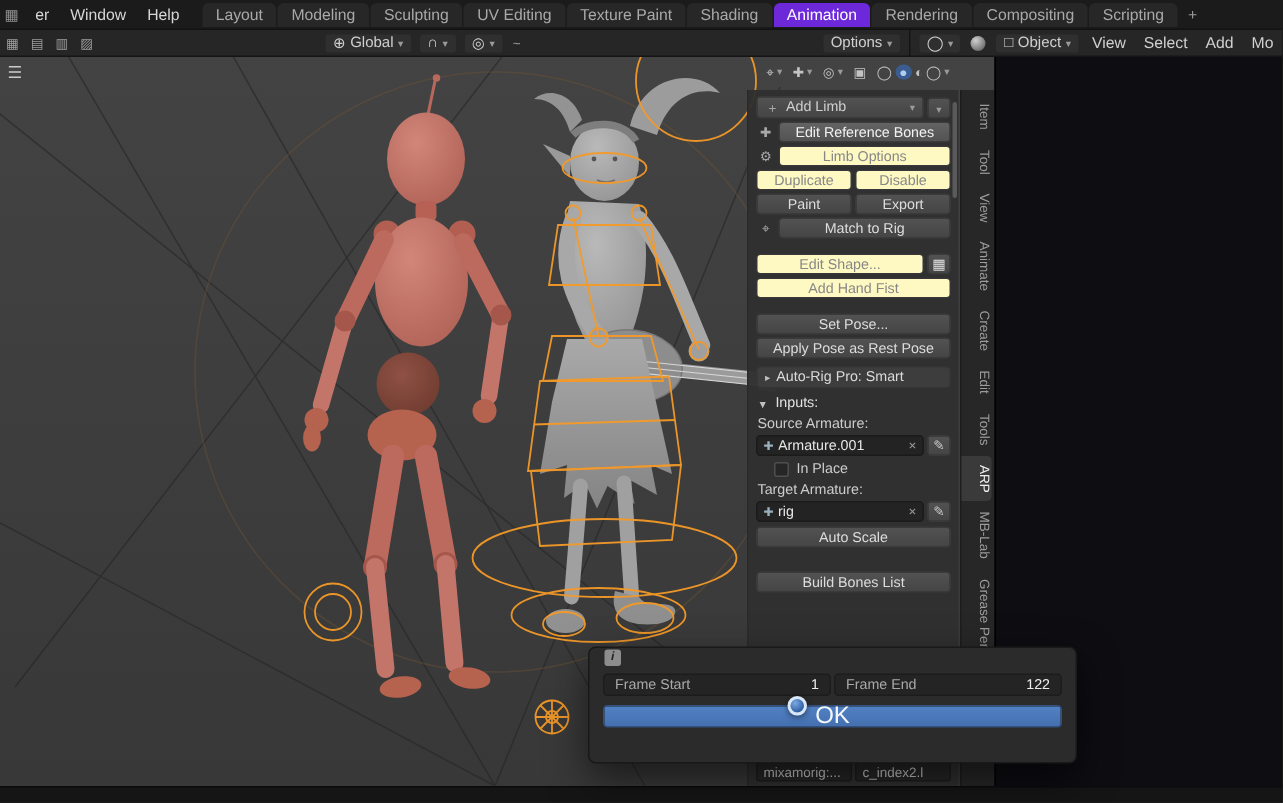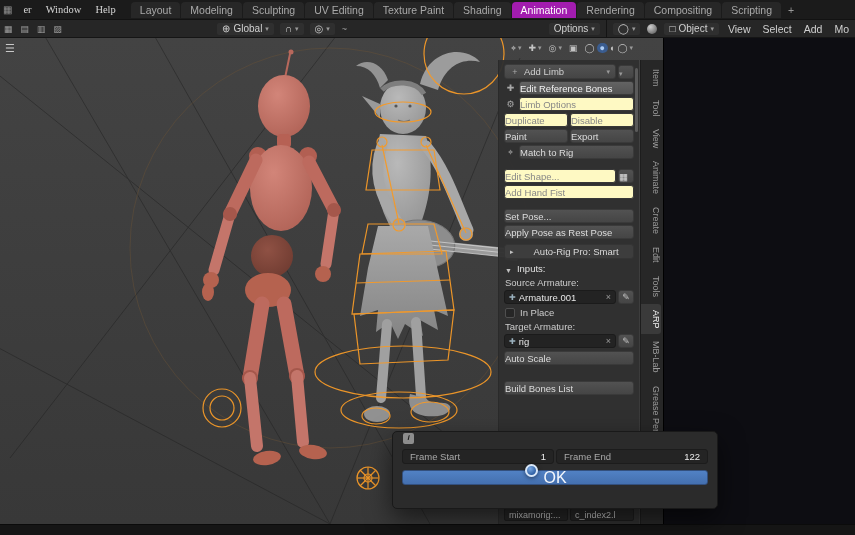--- a/index.html
+++ b/index.html
@@ -4,25 +4,25 @@
 <style>
   * { box-sizing: border-box; margin:0; padding:0; }
   body { background:#000; }
   .screen { position:relative; width:855px; height:535px; overflow:hidden;
     background:#1d1d1d; color:#d0d0d0; font-family:"Liberation Sans", sans-serif; font-size:11px; }
 
   
   .topbar { position:absolute; top:0; left:0; right:0; height:20px; background:#1b1b1b;
     display:flex; align-items:center; border-bottom:1px solid #121212; }
   .app-icon { color:#8f8f8f; font-size:10px; padding:0 4px 0 3px; }
-  .menu { padding:0 7px; font-size:10.5px; color:#d6d6d6; flex-shrink:0;font-family:Liberation Serif, serif; }
+  .menu { padding:0 7px; font-size:10.5px; color:#d6d6d6; flex-shrink:0; }
   .wtabs { display:flex; align-items:center; height:100%; margin-left:8px; }
   .wtab { font-size:10.5px; color:#a9a9a9; background:#272727; padding:2px 9px; margin-right:1px;
     border-radius:4px 4px 0 0; white-space:nowrap; }
-  .wtab.active { background:#a21caf; color:#ffffff; }
+  .wtab.active { background:#6d28d9; color:#ffffff; }
   .wtab.add { background:transparent; color:#9a9a9a; padding:2px 6px; }
 
   
   .header2 { position:absolute; top:20px; left:0; right:0; height:18px; background:#262626;
     display:flex; align-items:center; border-bottom:1px solid #151515; font-size:10px; }
   .header2 > * { flex-shrink:0; }
   .h2icon { color:#9f9f9f; font-size:9px; padding:0 4px; }
   .dd { display:flex; align-items:center; gap:3px; background:#2f2f2f; border:1px solid #262626;
     border-radius:3px; height:14px; padding:0 5px; color:#d0d0d0; margin:0 2px; }
   .chev { font-size:7px; color:#9a9a9a; }
@@ -38,43 +38,43 @@
   .toolbar-toggle { position:absolute; top:4px; left:5px; color:#c9c9c9; font-size:11px; }
   .overlaybar { position:absolute; top:3px; right:28px; display:flex; align-items:center; gap:3px;
     color:#c3c3c3; font-size:9px; height:14px; }
   .ob-grp { display:flex; align-items:center; gap:2px; padding:0 2px; }
   .ob-active { background:#3a5c8f; border-radius:7px; color:#aecdf4; padding:0 3px; }
 
   
   .npanel { position:absolute; top:22px; left:498px; width:141px; height:464px;
     background:rgba(48,48,48,0.96); border-left:1px solid #2a2a2a; padding:4px 5px; }
   .prow { display:flex; gap:2px; margin-bottom:2px; align-items:center; }
-  .btn { flex:1; height:14px; line-height:13px; text-align:left; font-size:9.5px; color:#dddddd;
+  .btn { flex:1; height:14px; line-height:13px; text-align:center; font-size:9.5px; color:#dddddd;
     background:linear-gradient(#525252,#454545); border:1px solid #3a3a3a; border-radius:3px;
     white-space:nowrap; overflow:hidden; }
   .btn.disabled { background:#fef9c3; color:#878787; border-color:#373737; }
   .btn.hl { background:linear-gradient(#636363,#535353); color:#f2f2f2; }
   .btn.sm { flex:0 0 16px; }
   .picon { flex:0 0 13px; text-align:center; color:#a8a8a8; font-size:9px; }
   .dropdown { flex:1; display:flex; align-items:center; gap:4px; height:15px;
     background:linear-gradient(#525252,#454545); border:1px solid #3a3a3a; border-radius:3px; padding:0 5px; font-size:9.5px; }
   .dropdown .lab { flex:1; overflow:hidden; white-space:nowrap; }
-  .sect { display:flex; align-items:center; gap:20px; height:15px; background:#3d3d3d; border:1px solid #343434;
+  .sect { display:flex; align-items:center; gap:4px; height:15px; background:#3d3d3d; border:1px solid #343434;
     border-radius:3px; margin:5px 0 2px; padding:0 5px; font-size:9.5px; color:#dadada; }
   .arr { font-size:7px; color:#c0c0c0; }
   .plabel { font-size:9.5px; color:#cccccc; margin:3px 1px 2px; }
   .inputs-row { display:flex; align-items:flex-end; gap:5px; margin:4px 1px 2px; color:#e2e2e2; font-size:9.5px; }
   .field { flex:1; display:flex; align-items:center; gap:3px; height:14px; background:#232323;
     border:1px solid #1b1b1b; border-radius:3px; padding:0 4px; }
   .ficon { color:#9ab0bd; font-size:8px; }
   .fval { flex:1; font-size:9.5px; color:#e6e6e6; overflow:hidden; white-space:nowrap; }
   .fx { color:#9a9a9a; font-size:9px; }
   .eyedrop { flex:0 0 16px; height:14px; line-height:13px; text-align:center;
     background:linear-gradient(#525252,#454545); border:1px solid #3a3a3a; border-radius:3px; color:#c7c7c7; font-size:9px; }
-  .cbrow { display:flex; align-items:center; gap:5px; margin:3px 1px; font-size:9.5px; color:#cccccc; }
+  .cbrow { display:flex; align-items:center; gap:5px; margin:3px 12px; font-size:9.5px; color:#cccccc; }
   .cb { width:10px; height:10px; background:#262626; border:1px solid #4f4f4f; border-radius:2px; }
   .gap8 { height:8px; }
   .bones-row { position:absolute; bottom:3px; left:5px; right:5px; display:flex; gap:2px; }
   .bcell { flex:1; height:13px; line-height:12px; background:#262626; border:1px solid #1d1d1d; border-radius:2px;
     font-size:9px; color:#c5c5c5; padding:0 4px; overflow:hidden; white-space:nowrap; }
   .pscroll { position:absolute; right:1px; top:8px; width:3px; height:64px; background:#5a5a5a; border-radius:2px; }
 
   
   .vtabs { position:absolute; top:22px; left:640px; width:23px; height:464px; background:#272727;
     border-left:1px solid #1d1d1d; padding-top:2px; }

